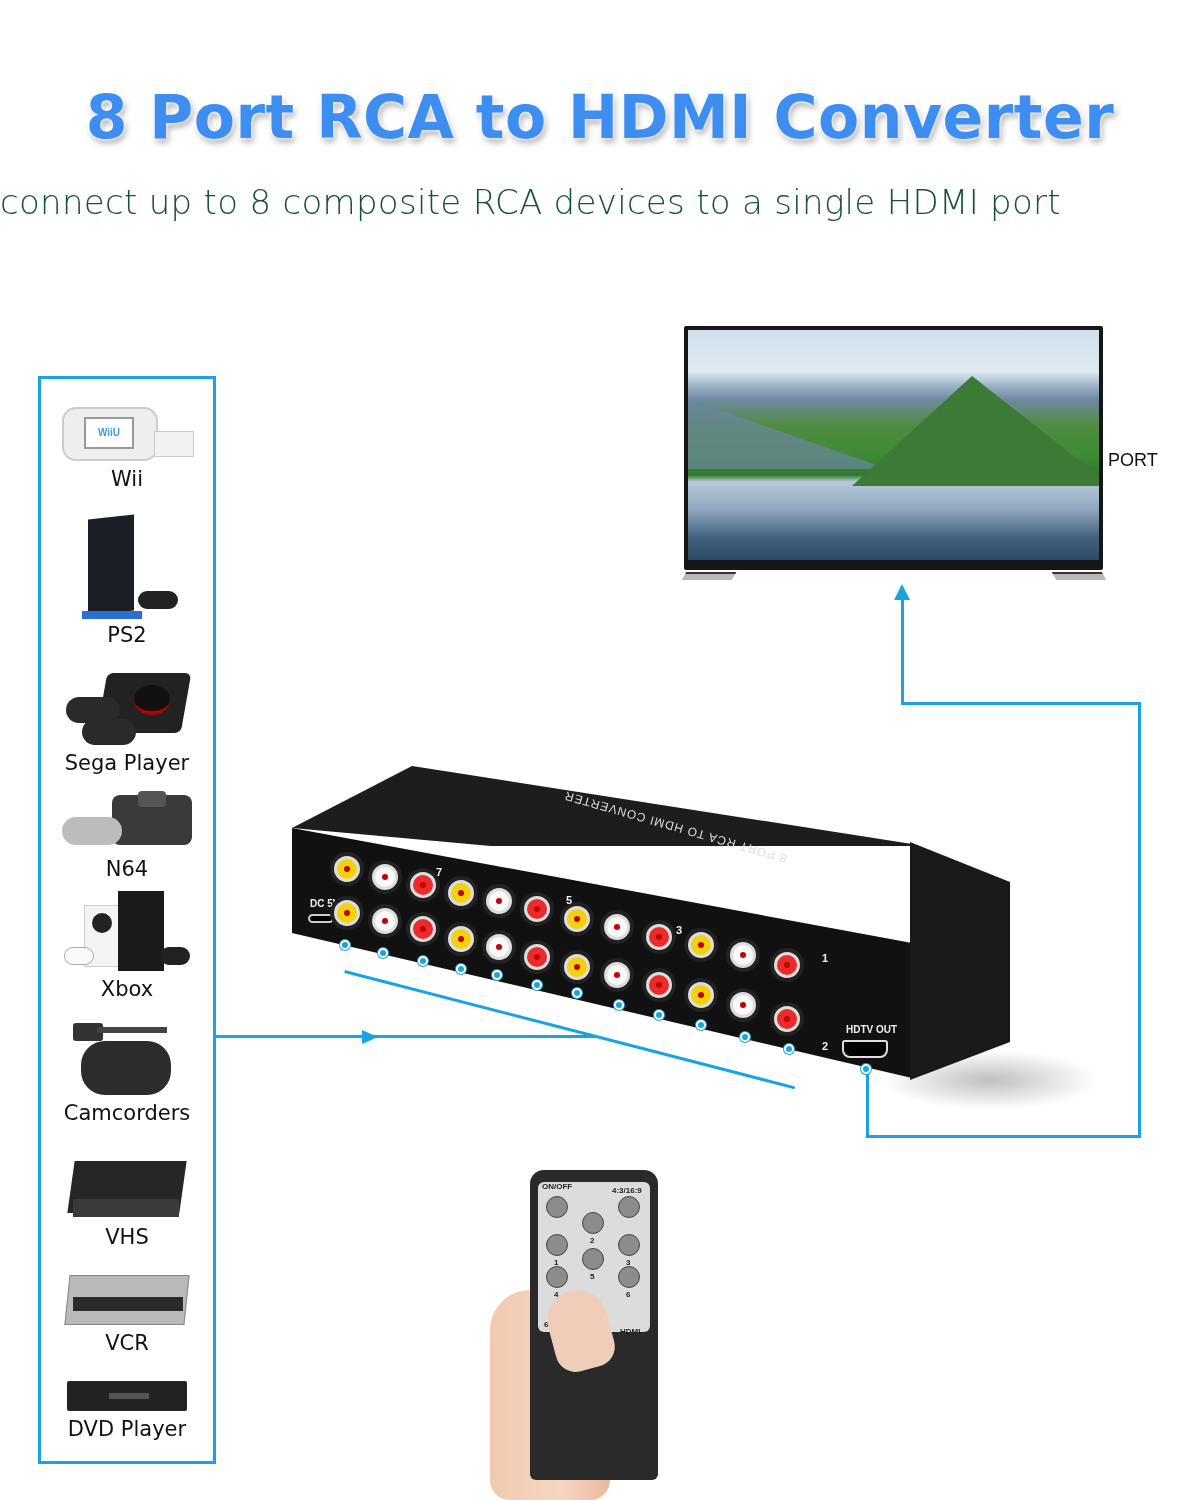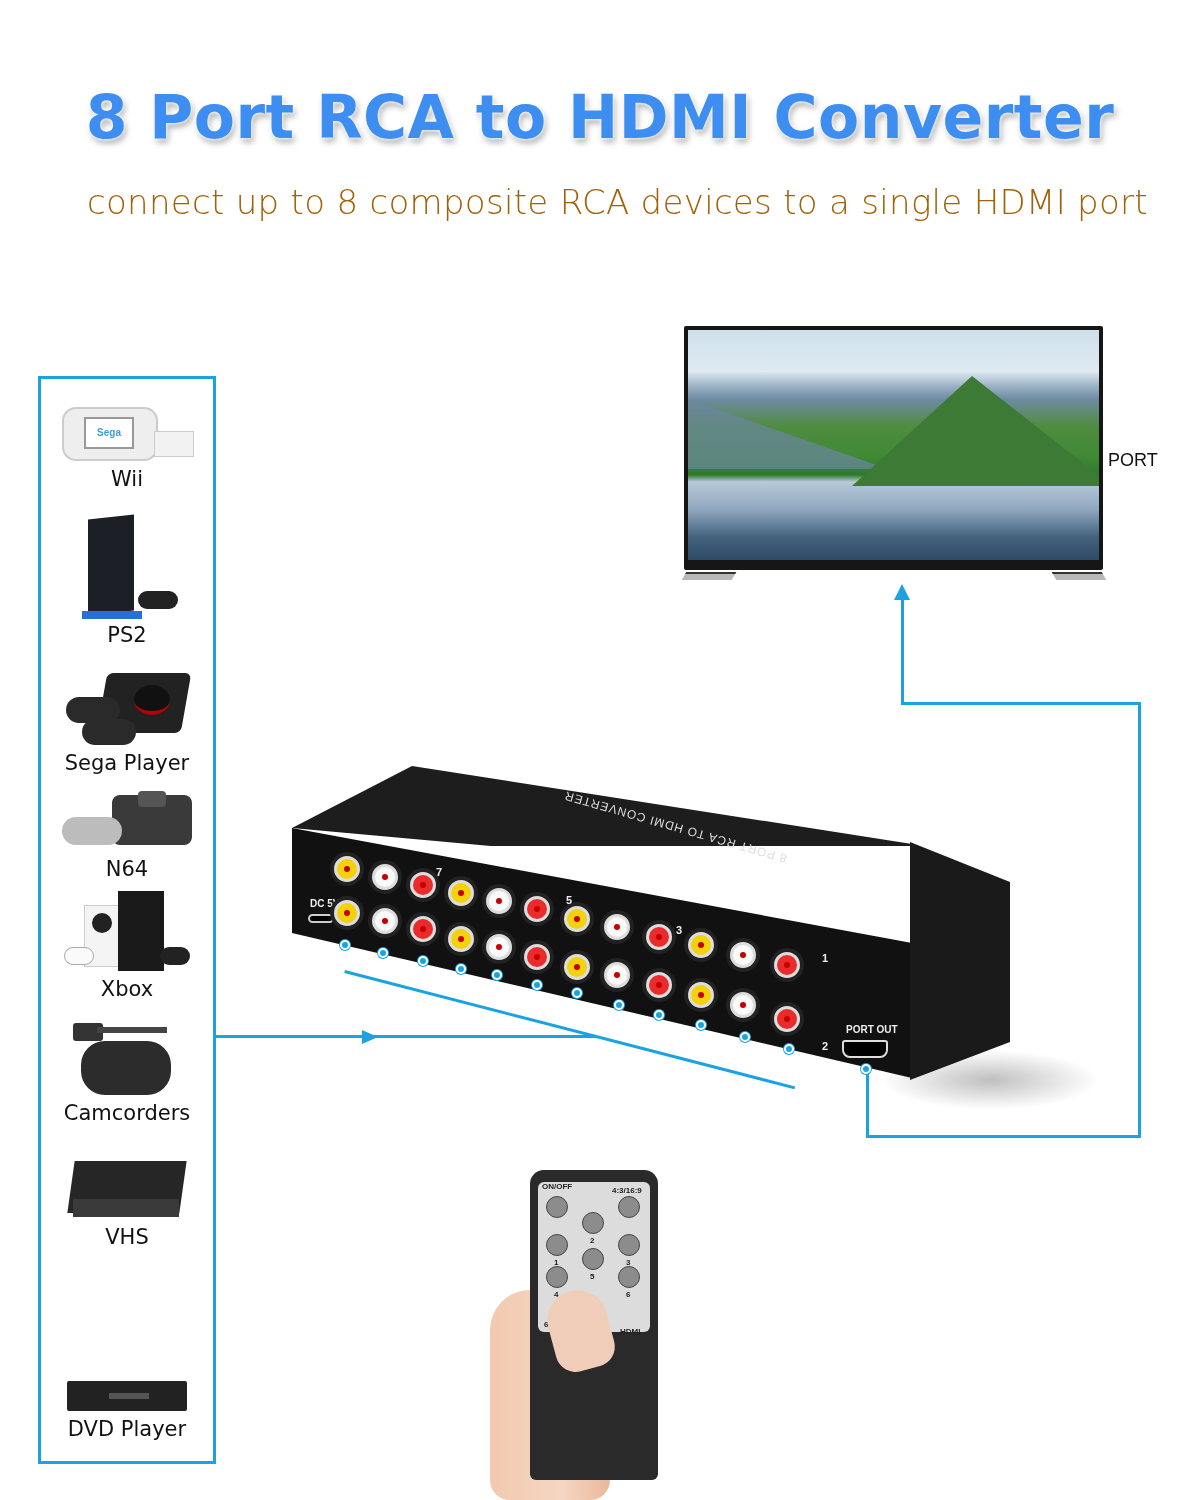--- a/index.html
+++ b/index.html
@@ -6,22 +6,22 @@
   html, body { width: 1200px; height: 1500px; background: #ffffff; overflow: hidden; }
   body { position: relative; font-family: "Liberation Sans", sans-serif; }
 
   .title {
     position: absolute; left: 0; top: 82px; width: 1200px; text-align: center;
     font-family: "DejaVu Sans", sans-serif; font-weight: bold; font-size: 60px;
     color: #3d8ef0; letter-spacing: 0.5px;
     text-shadow: 0 0 3px #fff, 0 0 5px #fff, 2px 4px 6px rgba(0,0,0,0.35);
   }
   .subtitle {
-    position: absolute; left: 0; top: 182px; width: 1148px; text-align: right;
-    font-family: "DejaVu Sans", sans-serif; font-size: 34px; color: #a16207;
+    position: absolute; left: 0; top: 182px; width: 1148px; text-align: left;
+    font-family: "DejaVu Sans", sans-serif; font-size: 34px; color: #14532d;
     font-weight: 300; letter-spacing: 0.3px;
   }
 
   
   .device-panel {
     position: absolute; left: 38px; top: 376px; width: 178px; height: 1088px;
     border: 3px solid #1aa3e0; background: #fff;
   }
   .device { position: absolute; left: 0; width: 172px; text-align: center; }
   .device .pic { position: relative; margin: 0 auto; }
@@ -150,21 +150,21 @@
 <body>
 
 <div class="title">8 Port RCA to HDMI Converter</div>
 <div class="subtitle">connect up to 8 composite RCA devices to a single HDMI port</div>
 
 <div class="device-panel">
 
   <div class="device" style="top:24px">
     <div class="pic" style="width:130px;height:62px">
       <div style="position:absolute;left:0;top:4px;width:96px;height:54px;background:#eee;border:2px solid #ccc;border-radius:14px"></div>
-      <div style="position:absolute;left:22px;top:14px;width:50px;height:32px;background:#fff;border:2px solid #999;font-size:10px;color:#3aa0d8;font-weight:bold;text-align:center;line-height:28px">Sega</div>
+      <div style="position:absolute;left:22px;top:14px;width:50px;height:32px;background:#fff;border:2px solid #999;font-size:10px;color:#3aa0d8;font-weight:bold;text-align:center;line-height:28px">WiiU</div>
       <div style="position:absolute;left:92px;top:28px;width:40px;height:26px;background:#f2f2f2;border:1px solid #ccc"></div>
     </div>
     <span class="label">Wii</span>
   </div>
 
   <div class="device" style="top:138px">
     <div class="pic" style="width:110px;height:104px">
       <div style="position:absolute;left:16px;top:0;width:46px;height:96px;background:#1d1f26;transform:skewY(-6deg)"></div>
       <div style="position:absolute;left:10px;top:94px;width:60px;height:8px;background:#2a6ed8"></div>
       <div style="position:absolute;left:66px;top:74px;width:40px;height:18px;background:#222;border-radius:9px"></div>
@@ -212,20 +212,27 @@
 
   <div class="device" style="top:640px">
     <div class="pic" style="width:120px;height:80px">
       <div style="position:absolute;left:6px;top:4px;width:30px;height:18px;background:#333;border-radius:3px"></div>
       <div style="position:absolute;left:30px;top:8px;width:70px;height:6px;background:#444"></div>
       <div style="position:absolute;left:14px;top:22px;width:90px;height:54px;background:#2c2c2c;border-radius:24px"></div>
     </div>
     <span class="label">Camcorders</span>
   </div>
 
+  <div class="device" style="top:894px">
+    <div class="pic" style="width:128px;height:56px">
+      <div style="position:absolute;left:4px;top:2px;width:120px;height:50px;background:#b9b9b9;border:1px solid #888;transform:skewX(-6deg)"></div>
+      <div style="position:absolute;left:10px;top:24px;width:110px;height:14px;background:#2a2a2a"></div>
+    </div>
+    <span class="label">VCR</span>
+  </div>
 
   <div class="device" style="top:998px">
     <div class="pic" style="width:124px;height:38px">
       <div style="position:absolute;left:2px;top:4px;width:120px;height:30px;background:#222;border-radius:2px"></div>
       <div style="position:absolute;left:44px;top:16px;width:40px;height:6px;background:#555"></div>
     </div>
     <span class="label">DVD Player</span>
   </div>
 </div>
 
@@ -250,21 +257,21 @@
 <div class="arrow-right" style="left:362px;top:1030px"></div>
 
 <div class="box-shadow"></div>
 <div class="box-top"></div>
 <div class="box-front"></div>
 <div class="box-side"></div>
 <div class="box-printed" style="left:560px;top:820px;transform:rotate(196deg)">8 PORT RCA TO HDMI CONVERTER</div>
 
 <div class="box-txt" style="left:310px;top:898px">DC 5V</div>
 <div class="usbc-port"></div>
-<div class="box-txt" style="left:846px;top:1024px">PORT OUT</div>
+<div class="box-txt" style="left:846px;top:1024px">HDTV OUT</div>
 <div class="hdmi-port"></div>
 <div class="dot" style="left:861px;top:1064px"></div>
 
 <div class="jack yellow" style="left:334px;top:856px"></div>
 <div class="jack white" style="left:372px;top:864px"></div>
 <div class="jack red" style="left:410px;top:872px"></div>
 <div class="jack yellow" style="left:448px;top:880px"></div>
 <div class="jack white" style="left:486px;top:888px"></div>
 <div class="jack red" style="left:524px;top:896px"></div>
 <div class="jack yellow" style="left:564px;top:906px"></div>

